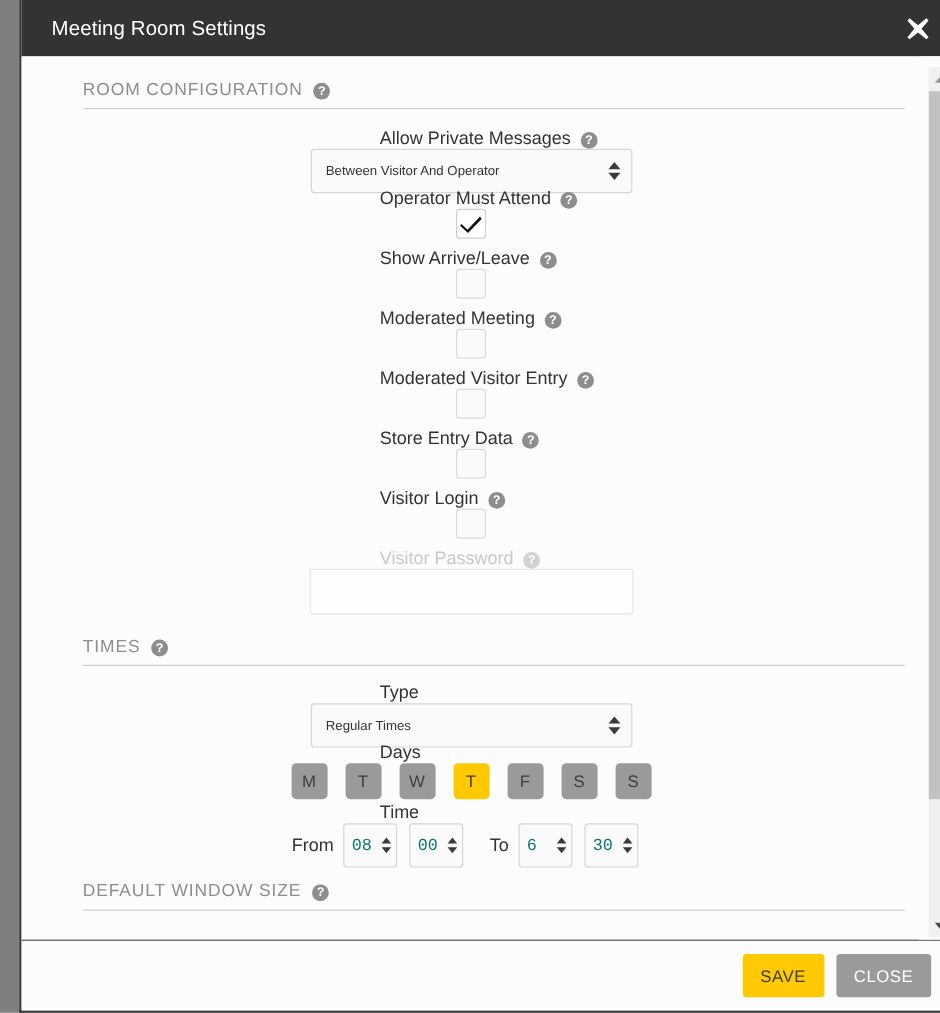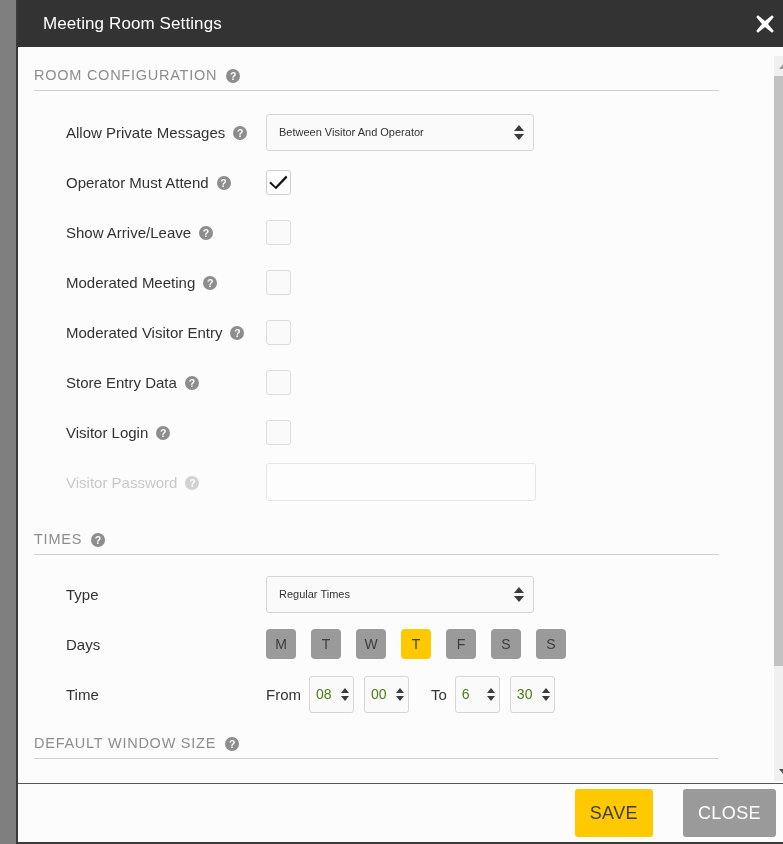--- a/index.html
+++ b/index.html
@@ -75,21 +75,21 @@
     right: 30px;
     bottom: 0;
     overflow: hidden;
   }
   .content {
     padding: 20px 0 0 0;
   }
 
   
   .section-head {
-    margin: 0 0 0 16px;
+    margin: 0 0 0 51px;
     width: 685px;
     padding-bottom: 7px;
     border-bottom: 1px solid #cfcfcf;
     display: flex;
     align-items: center;
     gap: 9px;
   }
   .section-head .sh-text {
     color: #8d8d8d;
     font-size: 14.5px;
@@ -114,20 +114,21 @@
     top: 1px;
   }
   .help.light { background: #d2d2d2; }
 
   
   .row {
     height: 50px;
     display: flex;
     align-items: center;
     position: relative;
+    flex-direction: column;
   }
   .row .label {
     width: 200px;
     margin-left: 48px;
     color: #333333;
     font-size: 15px;
     display: flex;
     align-items: center;
     gap: 8px;
   }
@@ -240,21 +241,22 @@
     border-radius: 3px;
     display: flex;
     align-items: center;
     padding: 0 4px 0 6px;
     cursor: pointer;
     margin-right: 10px;
   }
   .tsel .tv {
     flex: 1;
     font-size: 14px;
-    color: #4d7c0f;
+    color: #0f766e;
+    font-family: Liberation Mono, monospace;
   }
   .tsel .spinner i {
     border-left-width: 4px;
     border-right-width: 4px;
   }
   .tsel .spinner i.up { border-bottom-width: 5px; }
   .tsel .spinner i.dn { border-top-width: 5px; }
 
   
   .sbar {
@@ -312,30 +314,29 @@
     height: 58px;
     min-height: 58px;
     background: #fcfcfc;
     display: flex;
     align-items: center;
     justify-content: flex-end;
     padding-right: 21px;
     gap: 10px;
   }
   .btn {
-    height: 48px;
+    height: 36px;
     min-width: 62px;
     padding: 0 15px;
     border: none;
     border-radius: 3px;
     font-family: "Liberation Sans", sans-serif;
-    font-size: 18px;
+    font-size: 14px;
     letter-spacing: .4px;
     cursor: pointer;
-    margin-left: 20px;
   }
   .btn-save { background: #ffc900; color: #3d3d3d; }
   .btn-close { background: #9a9a9a; color: #ffffff; }
 </style>
 </head>
 <body>
 
 <div class="modal">
 
   <div class="titlebar">

